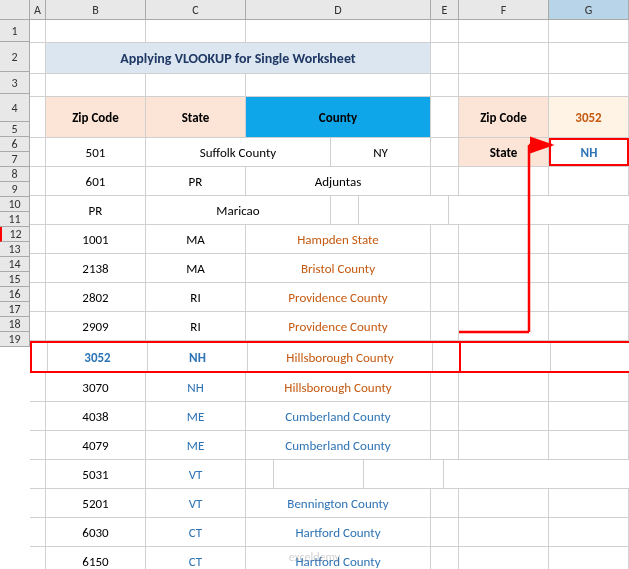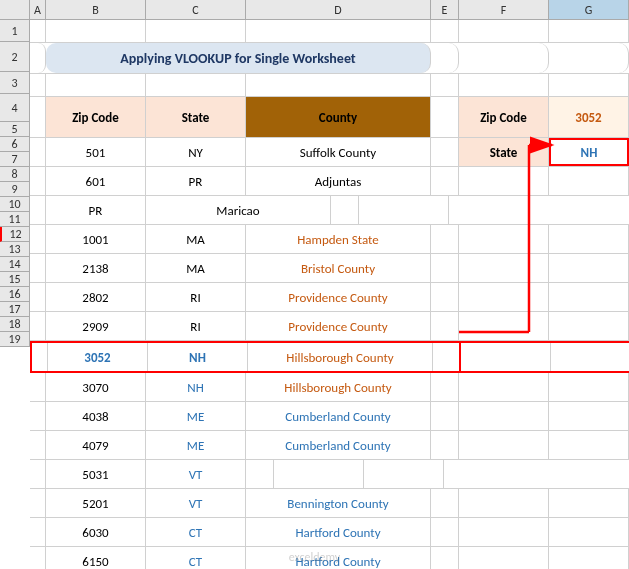--- a/index.html
+++ b/index.html
@@ -142,21 +142,21 @@
 
     
     .result-cell {
       border: 2px solid red !important;
       color: #2e74b5 !important;
       font-weight: bold;
     }
 
     
     .row-1 .cell { height: 22px; min-height: 22px; }
-    .row-2 .cell { height: 16px; min-height: 30px; border-radius: 10px; }
+    .row-2 .cell { height: 16px; min-height: 30px; }
     .row-3 .cell { height: 22px; min-height: 22px; }
     .row-4 .cell { height: 40px; min-height: 28px; }
 
     .empty-bg { background: #fff; }
 
     
     .watermark {
       position: absolute;
       bottom: 5px;
       left: 50%;
@@ -250,31 +250,31 @@
           <div class="cell cell-d empty-bg"></div>
           <div class="cell cell-e empty-bg"></div>
           <div class="cell cell-f empty-bg"></div>
           <div class="cell cell-g empty-bg"></div>
         </div>
 
         <div class="grid-row header-row row-4">
           <div class="cell cell-a empty-bg"></div>
           <div class="cell cell-b" style="background:#fce4d6;font-weight:bold;">Zip Code</div>
           <div class="cell cell-c" style="background:#fce4d6;font-weight:bold;">State</div>
-          <div class="cell cell-d" style="background:#a16207;font-weight:bold;">County</div>
+          <div class="cell cell-d" style="background:#0ea5e9;font-weight:bold;">County</div>
           <div class="cell cell-e empty-bg"></div>
           <div class="cell cell-f" style="background:#fce4d6;font-weight:bold;">Zip Code</div>
           <div class="cell cell-g" style="background:#fff3e6;font-weight:bold;color:#c55a11;">3052</div>
         </div>
 
         <div class="grid-row data-row">
           <div class="cell cell-a empty-bg"></div>
           <div class="cell cell-b">501</div>
+          <div class="cell cell-d">Suffolk County</div>
           <div class="cell cell-c">NY</div>
-          <div class="cell cell-d">Suffolk County</div>
           <div class="cell cell-e empty-bg"></div>
           <div class="cell cell-f" style="background:#fce4d6;font-weight:bold;">State</div>
           <div class="cell cell-g result-cell">NH</div>
         </div>
 
         <div class="grid-row data-row">
           <div class="cell cell-a empty-bg"></div>
           <div class="cell cell-b">601</div>
           <div class="cell cell-c">PR</div>
           <div class="cell cell-d">Adjuntas</div>

